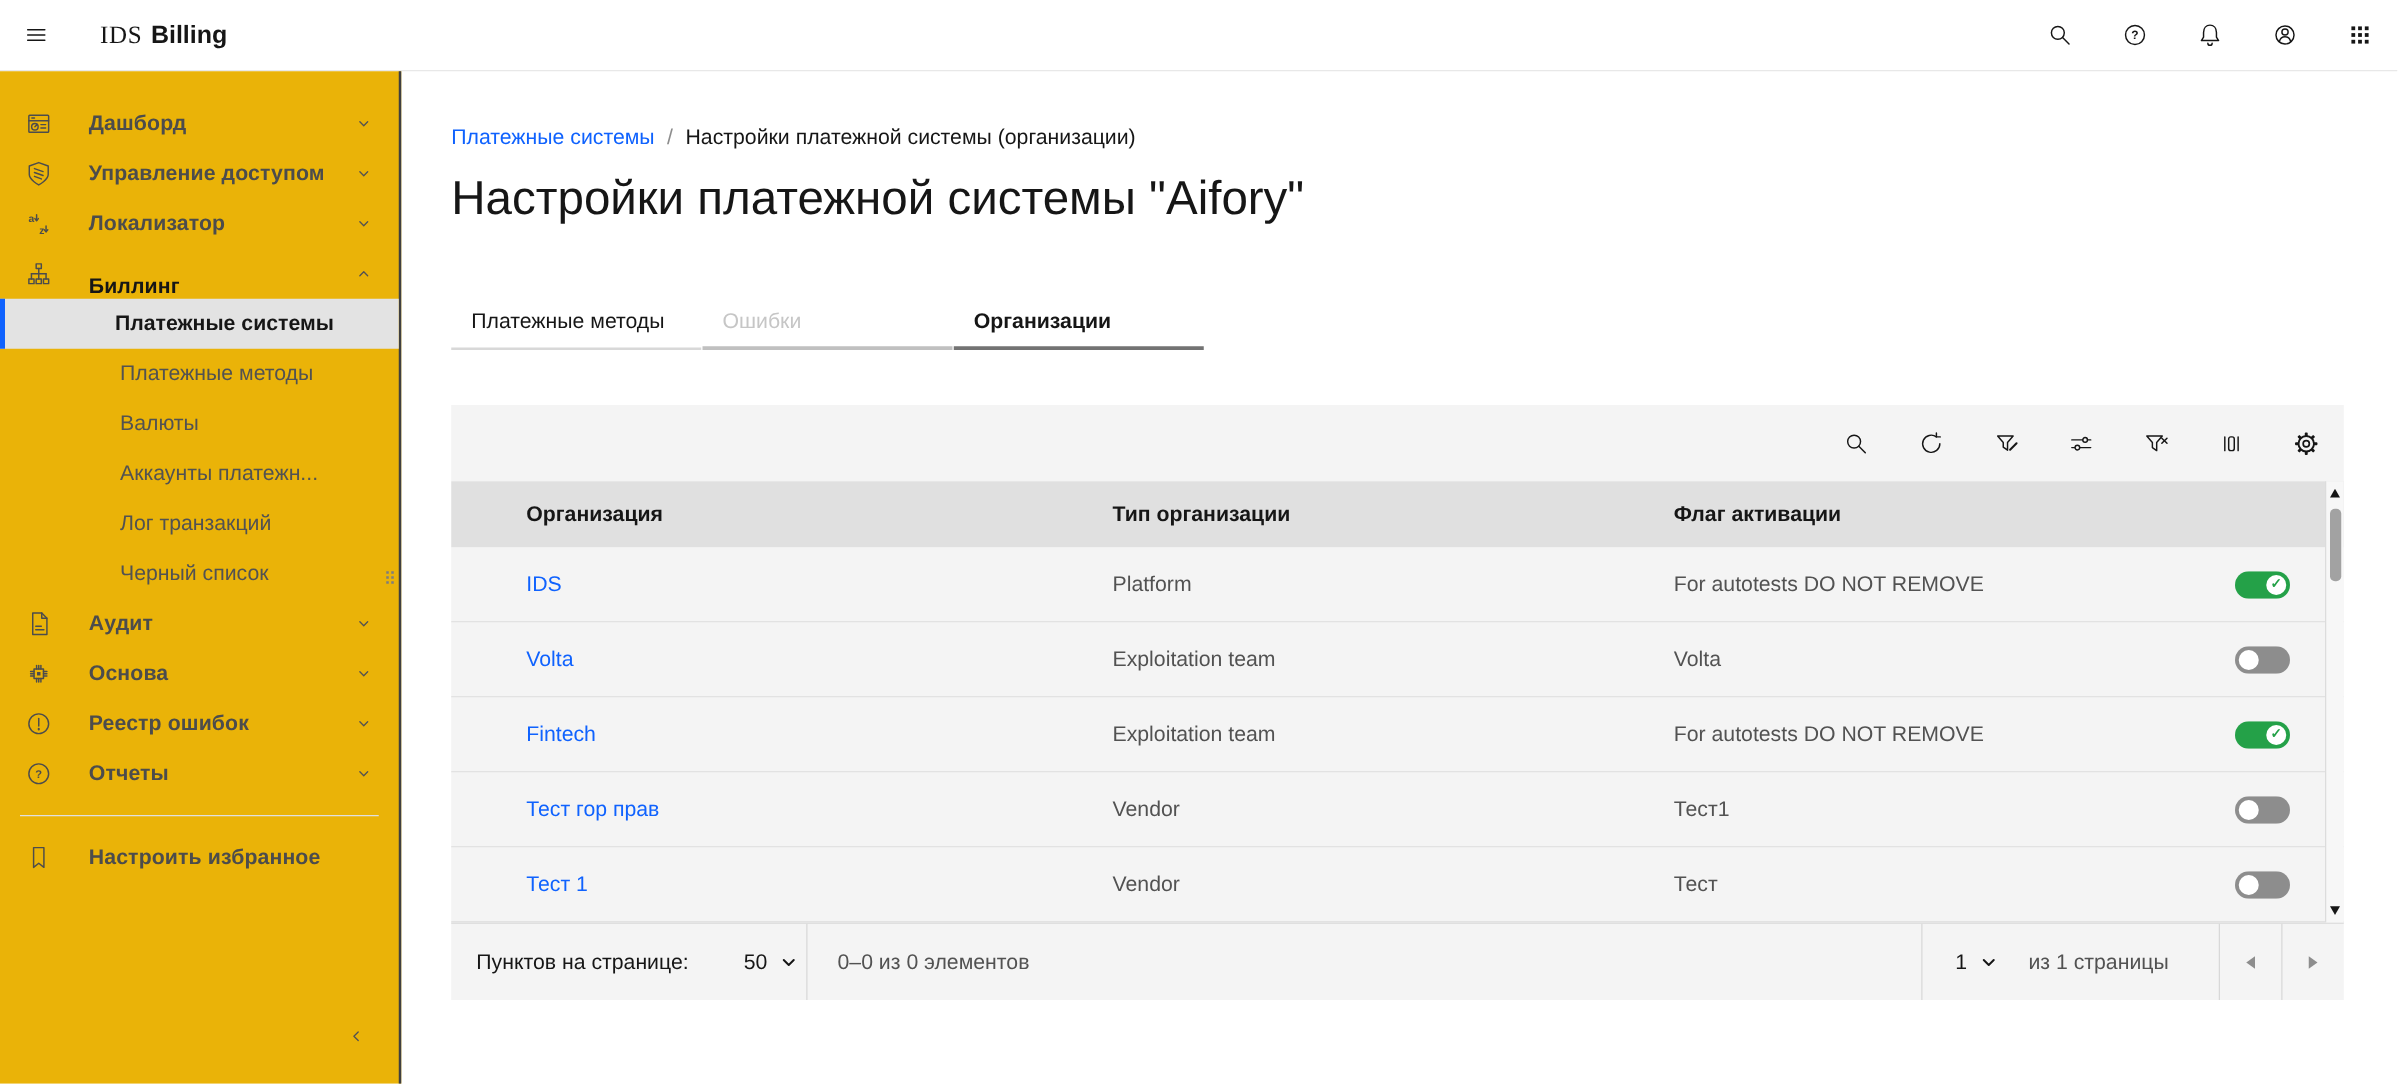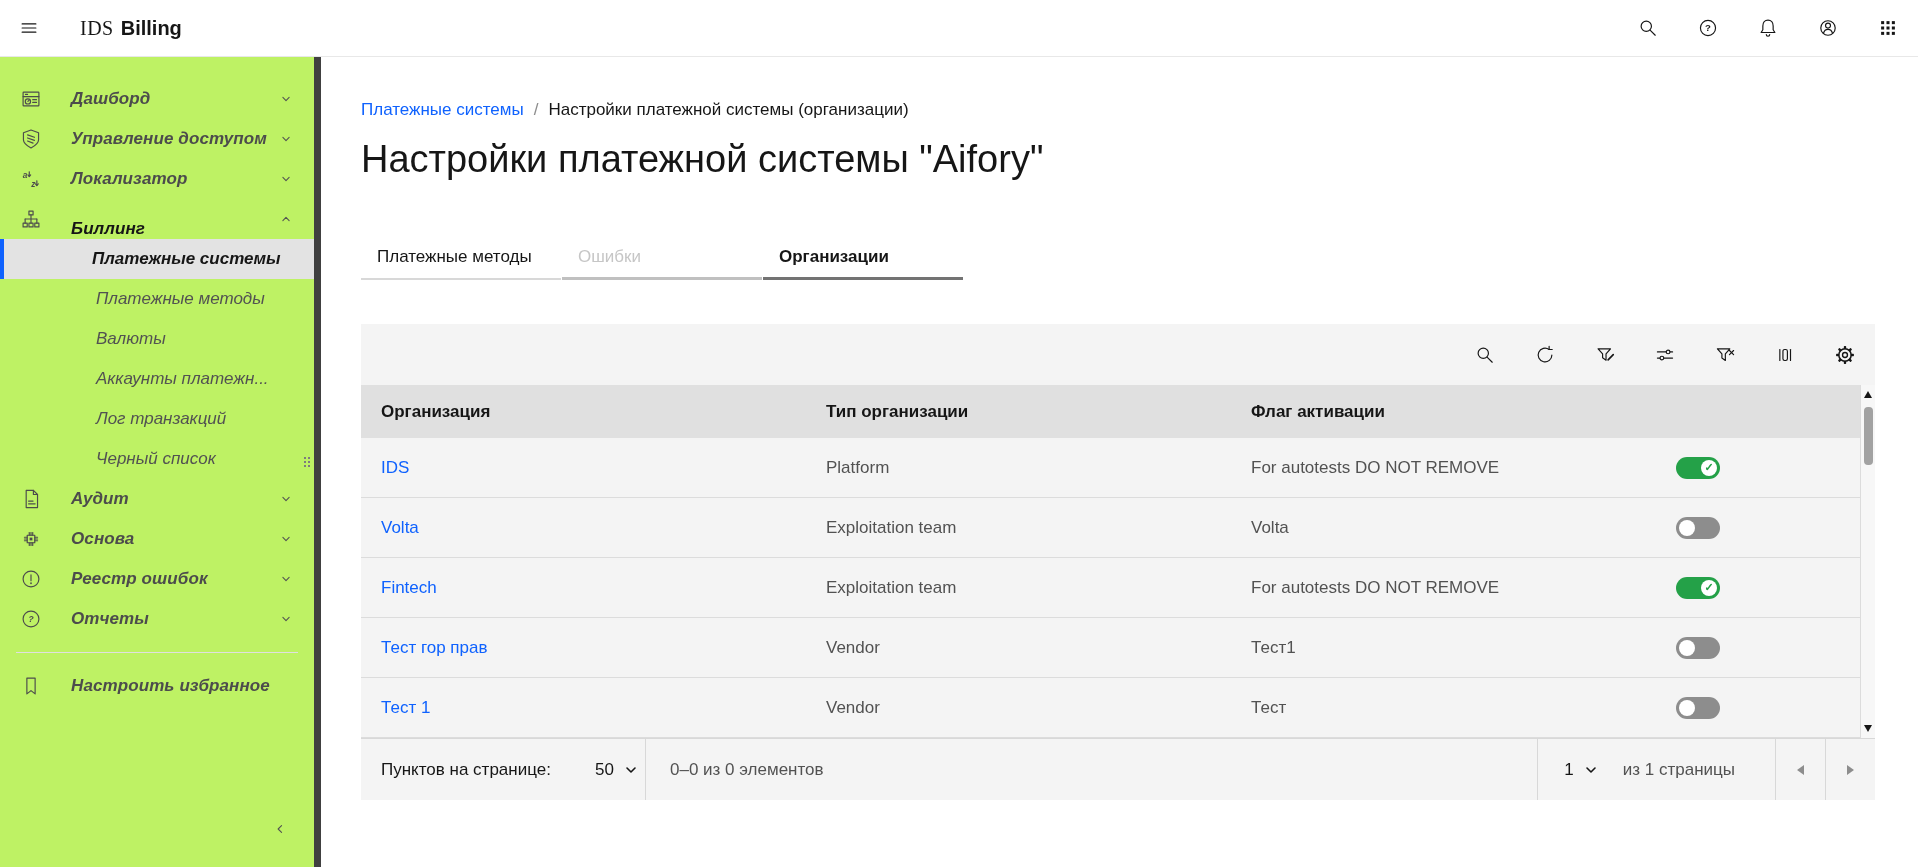--- a/index.html
+++ b/index.html
@@ -12,21 +12,21 @@
   .logo { margin-left:22px; font-size:20px; display:flex; align-items:baseline; cursor:pointer; }
   .logo .prefix { font-family:"Liberation Serif", serif; letter-spacing:0.5px; }
   .logo .suffix { font-weight:700; margin-left:7px; }
   .topbar-actions { margin-left:auto; display:flex; }
   .topbar-icon-btn { width:60px; height:56px; display:flex; align-items:center; justify-content:center; cursor:pointer; color:#161616; }
 
   
   .app { display:flex; height:810px; }
 
   
-  .sidebar { width:321px; min-width:321px; border-right:7px solid #404040; padding-top:22px; position:relative; background:#bef264;font-style:italic; }
+  .sidebar { width:321px; min-width:321px; border-right:2px solid #404040; padding-top:22px; position:relative; background:#eab308; }
   .nav-item { height:40px; display:flex; align-items:center; padding:0 18px 0 20px; font-size:17px; cursor:pointer; color:#4c4c4c; }
   .nav-item .nav-icon { width:22px; height:22px; margin-right:29px; color:#4c4c4c; flex:none; }
   .nav-item .nav-label { flex:1; font-weight:600; letter-spacing:0.1px; }
   .nav-item.expanded .nav-label { color:#161616;margin-top:20px; }
   .nav-item .nav-chevron { width:20px; height:20px; color:#525252; flex:none; }
   .sub-item { height:40px; display:flex; align-items:center; padding-left:92px; font-size:17px; color:#525252; cursor:pointer; border-left:4px solid transparent; }
   .sub-item.active { background:#e3e3e3; border-left:4px solid #0f62fe; color:#161616; font-weight:700; padding-left:88px; }
   .nav-divider { border-top:1px solid #e0e0e0; margin:13px 16px; }
   .sidebar-collapse { position:absolute; bottom:14px; right:10px; width:48px; height:48px; display:flex; align-items:center; justify-content:center; cursor:pointer; color:#525252; }
   .resize-handle { position:absolute; right:2px; top:400px; width:8px; display:grid; grid-template-columns:2px 2px; gap:2px; cursor:col-resize; }
@@ -46,21 +46,21 @@
   .tab.disabled { color:#c6c6c6; border-bottom:3px solid #c0c0c0; cursor:default; }
   .tab.active { font-weight:700; border-bottom:3px solid #737373; }
 
   
   .table-card { margin-top:44px; width:1514px; }
   .table-toolbar { height:61px; background:#f4f4f4; display:flex; justify-content:flex-end; align-items:stretch; }
   .toolbar-btn { width:60px; display:flex; align-items:center; justify-content:center; cursor:pointer; color:#161616; }
   .table-grid { position:relative; }
   .thead { display:flex; height:53px; background:#e0e0e0; align-items:center; font-weight:700; font-size:17px; }
   .trow { display:flex; height:60px; background:#f4f4f4; align-items:center; border-bottom:1px solid #dcdcdc; font-size:17px; color:#525252; }
-  .cell { padding-left:20px; overflow:hidden; white-space:nowrap; }
+  .cell { padding-left:36px; overflow:hidden; white-space:nowrap;margin-left:24px; }
   .col-org { width:445px; } .col-type { width:425px; } .col-desc { width:425px; } .col-flag { flex:1; }
   .org-link { color:#0f62fe; cursor:pointer; }
 
   .toggle { width:44px; height:22px; border-radius:11px; background:#8d8d8d; position:relative; cursor:pointer; }
   .toggle.on { background:#24a148; }
   .toggle .knob { position:absolute; top:3px; left:3px; width:16px; height:16px; border-radius:50%; background:#fff; display:flex; align-items:center; justify-content:center; }
   .toggle.on .knob { left:auto; right:3px; }
   .toggle.on .knob::after { content:"✓"; color:#24a148; font-size:11px; font-weight:700; line-height:1; }
 
   

